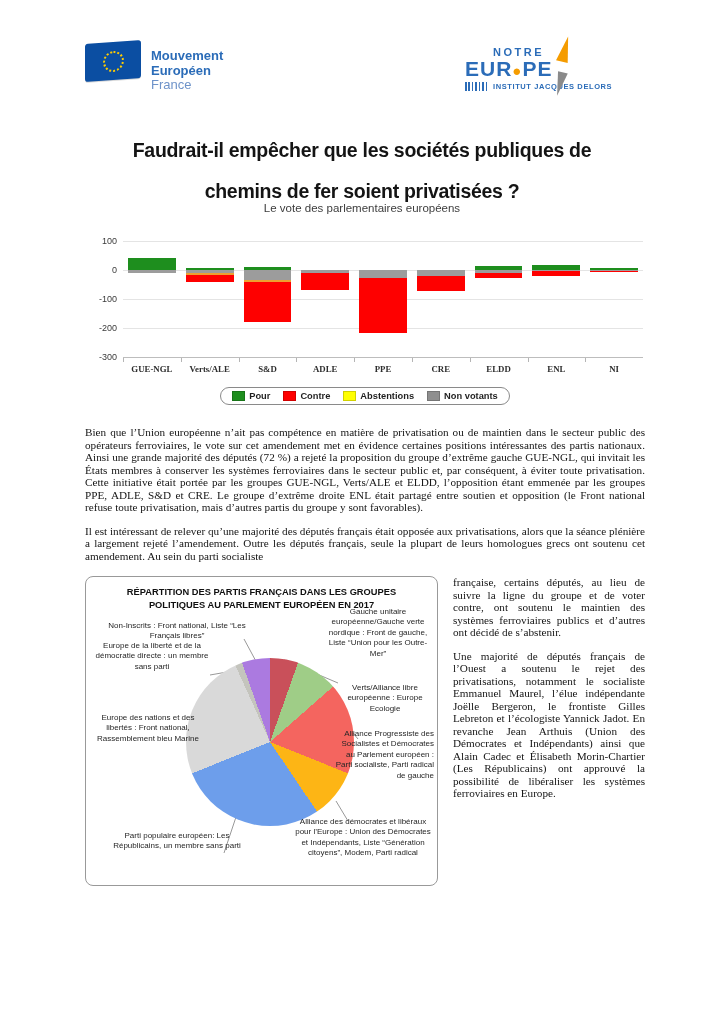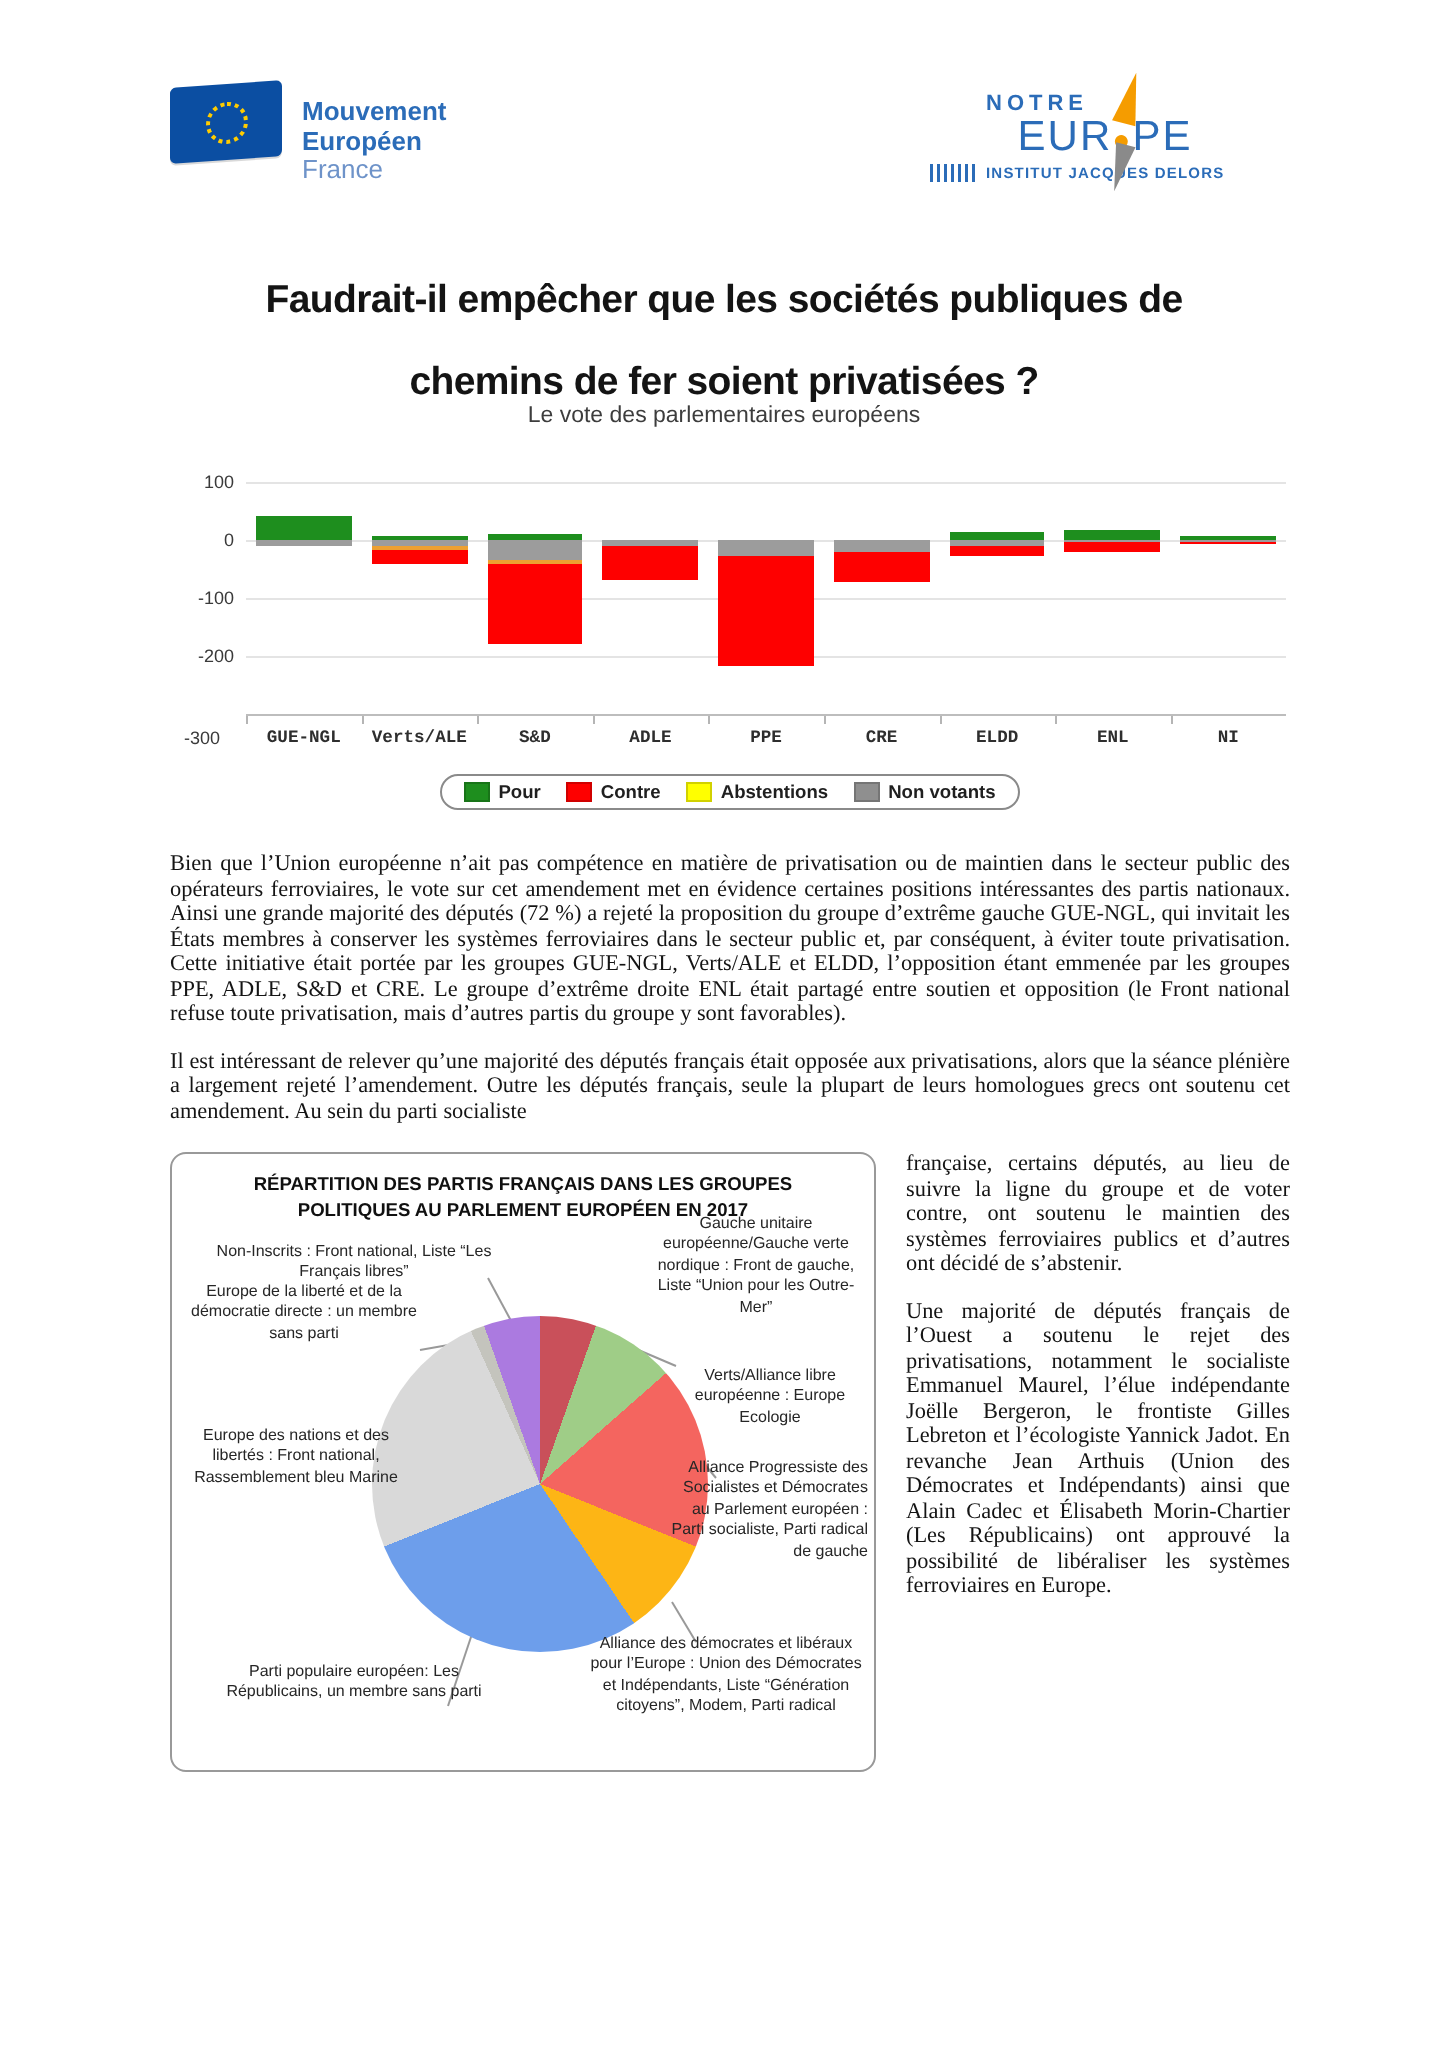--- a/index.html
+++ b/index.html
@@ -10,21 +10,21 @@
   .header{position:absolute;top:42px;left:85px;width:555px;display:flex;justify-content:space-between;align-items:flex-start;}
   
   .logo-left{display:flex;gap:10px;align-items:flex-start;}
   .eu-flag{width:56px;height:38px;background:#0b4ea2;border-radius:3px;position:relative;transform:skewY(-4deg);box-shadow:0 1px 0 rgba(0,0,0,.15);}
   .eu-stars{position:absolute;left:50%;top:50%;width:17px;height:17px;margin:-10px 0 0 -10px;border:2px dotted #ffcc00;border-radius:50%;}
   .ml-text{font-family:"Liberation Sans",sans-serif;color:#2b6cb8;font-size:13px;font-weight:700;line-height:1.12;padding-top:7px;}
   .ml-text .country{font-weight:400;color:#6e93c9;}
   
   .logo-right{position:relative;font-family:"Liberation Sans",sans-serif;color:#2b6cb8;width:175px;padding-top:4px;}
   .ne-line1{font-size:11px;font-weight:700;letter-spacing:2.5px;margin-left:28px;}
-  .ne-line2{font-size:21px;font-weight:400;letter-spacing:1px;line-height:1.0;text-align:center;}
+  .ne-line2{font-size:21px;font-weight:700;letter-spacing:1px;line-height:1.0;}
   .ne-dot{color:#f59c00;font-size:15px;}
   .ne-needle-up{position:absolute;width:0;height:0;left:94px;top:-6px;
     border-left:6px solid transparent;border-right:6px solid transparent;border-bottom:26px solid #f59c00;
     transform:rotate(14deg);}
   .ne-needle-down{position:absolute;width:0;height:0;left:90px;top:30px;
     border-left:5px solid transparent;border-right:5px solid transparent;border-top:24px solid #8a8a8a;
     transform:rotate(14deg);}
   .ne-line3{font-size:7.5px;font-weight:700;letter-spacing:.6px;margin-top:3px;display:flex;align-items:flex-start;gap:4px;color:#2b6cb8;}
   .ne-bars{width:24px;height:9px;background:repeating-linear-gradient(90deg,#2b6cb8 0 1.5px,transparent 1.5px 3.5px);}
   
@@ -37,21 +37,21 @@
   .bc-plot{position:relative;margin-left:38px;width:520px;height:116px;}
   .bc-grid{position:absolute;left:0;right:0;height:1px;background:#e4e4e4;}
   .bc-grid.axis{background:#bdbdbd;}
   .bc-ticks{position:absolute;left:0;right:0;height:4px;background:repeating-linear-gradient(90deg,#b5b5b5 0 1px,transparent 1px 57.8px);}
   .bc-ylabel{position:absolute;left:-38px;width:32px;text-align:right;transform:translateY(-50%);
     font-family:"Liberation Sans",sans-serif;font-size:9px;color:#3a3a3a;}
   .bc-cols{position:absolute;left:0;top:0;right:0;bottom:0;display:flex;}
   .bc-col{flex:1;position:relative;}
   .bc-seg{position:absolute;left:5px;right:5px;}
   .bc-xlabels{display:flex;margin-left:38px;width:520px;margin-top:7px;
-    font-family:Liberation Mono, monospace;font-size:8.8px;font-weight:700;color:#2e2e2e;}
+    font-family:Liberation Serif, serif;font-size:8.8px;font-weight:700;color:#2e2e2e;}
   .bc-xlabel{flex:1;text-align:center;}
   .bc-legend{margin:13px auto 0;width:max-content;border:1px solid #8a8a8a;border-radius:9px;
     padding:3px 11px;display:flex;gap:13px;align-items:center;
     font-family:"Liberation Sans",sans-serif;font-size:9.3px;font-weight:700;color:#1f1f1f;}
   .lg-item{display:flex;align-items:center;}
   .lg-sw{width:11px;height:8px;margin-right:4px;display:inline-block;border:1px solid rgba(0,0,0,.18);}
   
   .bodytext{position:absolute;top:426px;left:85px;width:560px;
     font-size:11.2px;line-height:12.5px;text-align:justify;color:#141414;}
   .bodytext p{margin:0 0 11px 0;}
@@ -99,21 +99,21 @@
       <div class="bc-grid" style="top: 0px;"></div>
       <div class="bc-ylabel" style="top: 0px;">100</div>
       <div class="bc-grid" style="top: 29px;"></div>
       <div class="bc-ylabel" style="top: 29px;">0</div>
       <div class="bc-grid" style="top: 58px;"></div>
       <div class="bc-ylabel" style="top: 58px;">-100</div>
       <div class="bc-grid" style="top: 87px;"></div>
       <div class="bc-ylabel" style="top: 87px;">-200</div>
       <div class="bc-grid axis" style="top: 116px;"></div>
       <div class="bc-ticks" style="top: 117px;"></div>
-      <div class="bc-ylabel" style="top: 128px; text-align: center;">-300</div>
+      <div class="bc-ylabel" style="top: 116px;">-300</div>
       <div class="bc-cols">
         <div class="bc-col">
           <div class="bc-seg" style="top: 16.53px; height: 12.47px; background: rgb(30, 142, 30);"></div>
           <div class="bc-seg" style="top: 29px; height: 3.48px; background: rgb(156, 156, 156);"></div>
         </div>
         <div class="bc-col">
           <div class="bc-seg" style="top: 27.26px; height: 1.74px; background: rgb(30, 142, 30);"></div>
           <div class="bc-seg" style="top: 29px; height: 3.48px; background: rgb(156, 156, 156);"></div>
           <div class="bc-seg" style="top: 32.48px; height: 1.16px; background: rgb(237, 160, 49);"></div>
           <div class="bc-seg" style="top: 33.64px; height: 7.54px; background: rgb(254, 0, 0);"></div>

